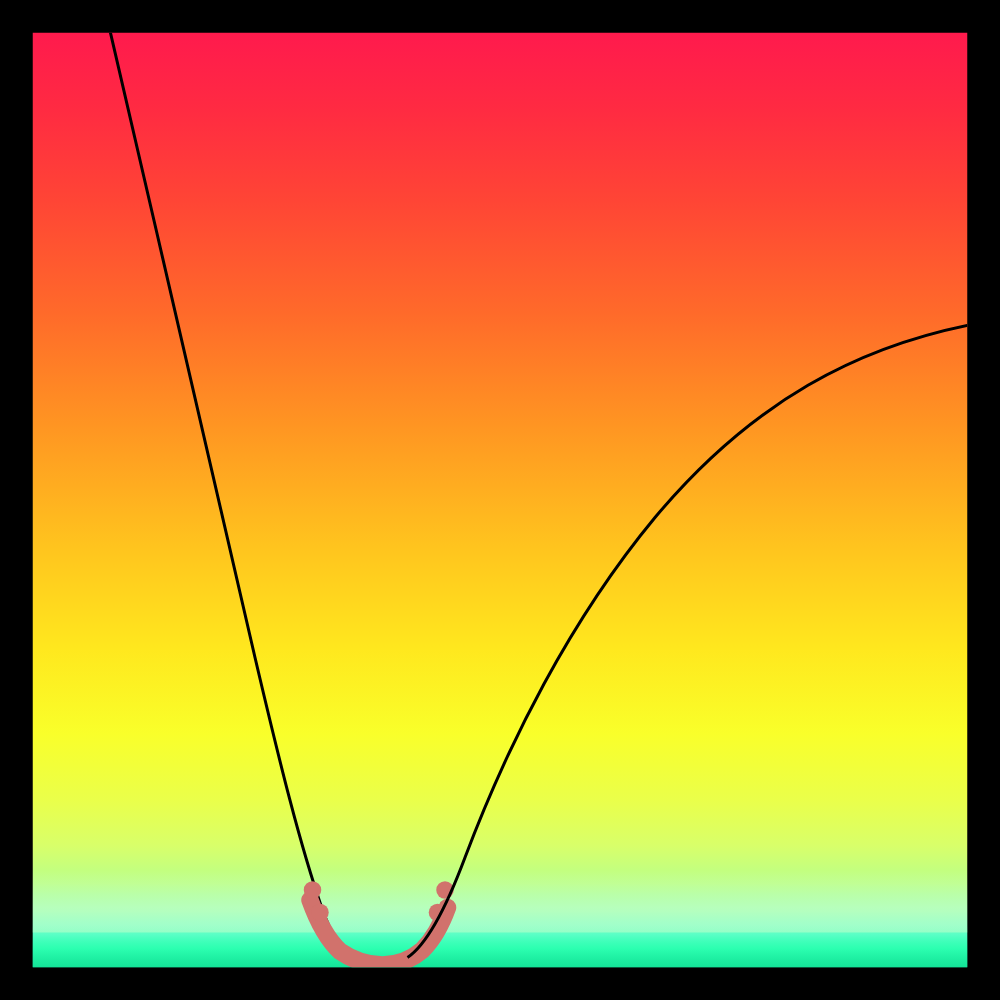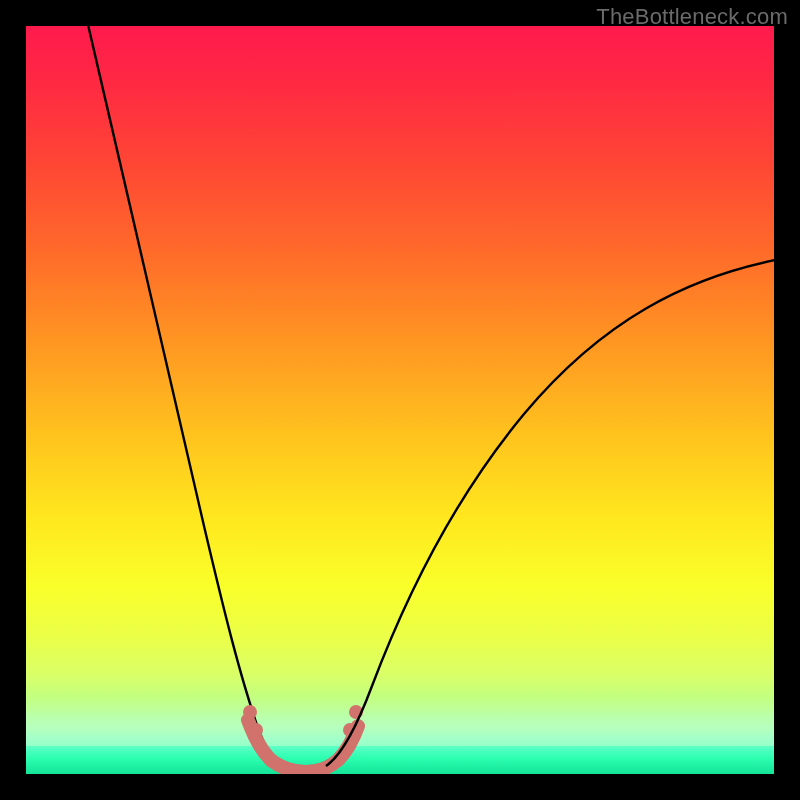--- a/index.html
+++ b/index.html
@@ -114,14 +114,13 @@
       <circle cx="324" cy="704" r="7" fill="#d1726c"></circle>
       <circle cx="330" cy="686" r="7" fill="#d1726c"></circle>
 
       <path d="M 300 740
                C 312 732, 328 708, 346 660
                C 380 570, 430 470, 498 388
                C 575 296, 660 250, 760 232" fill="none" stroke="#000" stroke-width="2.4"></path>
     </svg>
   </div>
 
-  <div class="watermark">TheBottleneck.com</div>
 </div>
 
 </body></html>

